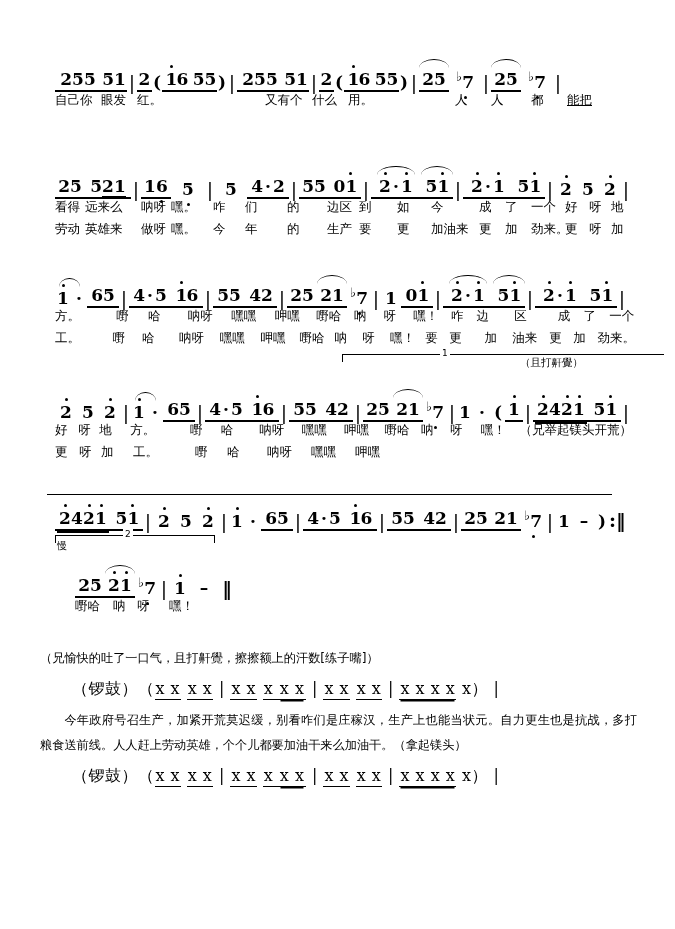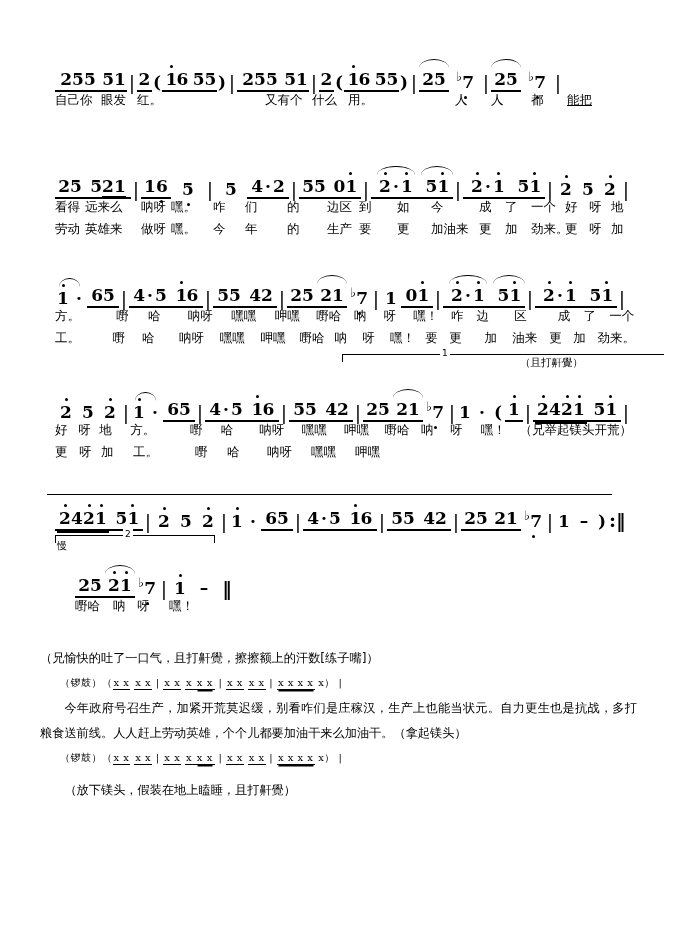--- a/index.html
+++ b/index.html
@@ -156,21 +156,21 @@
     padding: 0 38px 0 40px;
     font-size: 12.2px;
     line-height: 2.05;
     font-family: "DejaVu Sans", "Liberation Sans", sans-serif;
     text-align: justify;
   }
   .textblock p { margin: 0 0 2px 0; }
   .indent { text-indent: 2em; }
   .percline {
     font-family: "DejaVu Serif", "Liberation Serif", serif;
-    font-size: 10px;
+    font-size: 16px;
     letter-spacing: 0.5px;
   }
   .percline .xg { border-bottom: 1.4px solid #000; padding: 0 1px 1px 1px; }
   .percline .xg2 { border-bottom: 1.4px solid #000; padding: 0 1px 1px 1px; box-shadow: 0 3px 0 -1.5px #000; }
   .repeat-end {
     display: inline-block;
     position: relative;
     width: 12px;
     font-size: 19px;
   }
@@ -471,16 +471,15 @@
 
   <div class="textblock" style="margin-top:18px;">
     <p>（兄愉快的吐了一口气，且打鼾覺，擦擦额上的汗数[练子嘴]）</p>
     <p class="percline indent">
       <span>（锣鼓）</span><span>（</span><span class="xg">x x</span>&nbsp;<span class="xg">x x</span>&nbsp;|&nbsp;<span class="xg">x x</span>&nbsp;<span class="xg">x <span class="xg2">x x</span></span>&nbsp;|&nbsp;<span class="xg">x x</span>&nbsp;<span class="xg">x x</span>&nbsp;|&nbsp;<span class="xg2">x x x x</span>&nbsp;<span>x</span><span>）</span>&nbsp;|
     </p>
     <p class="indent">今年政府号召生产，加紧开荒莫迟缓，别看咋们是庄稼汉，生产上也能当状元。自力更生也是抗战，多打粮食送前线。人人赶上劳动英雄，个个儿都要加油干来么加油干。（拿起镁头）</p>
     <p class="percline indent">
       <span>（锣鼓）</span><span>（</span><span class="xg">x x</span>&nbsp;<span class="xg">x x</span>&nbsp;|&nbsp;<span class="xg">x x</span>&nbsp;<span class="xg">x <span class="xg2">x x</span></span>&nbsp;|&nbsp;<span class="xg">x x</span>&nbsp;<span class="xg">x x</span>&nbsp;|&nbsp;<span class="xg2">x x x x</span>&nbsp;<span>x</span><span>）</span>&nbsp;|
     </p>
-    <p class="indent" style="margin-top:10px;">（放下镁头，假装在地上瞌睡，且打鼾覺）</p>
   </div>
 
 </div>
 
 </body></html>

